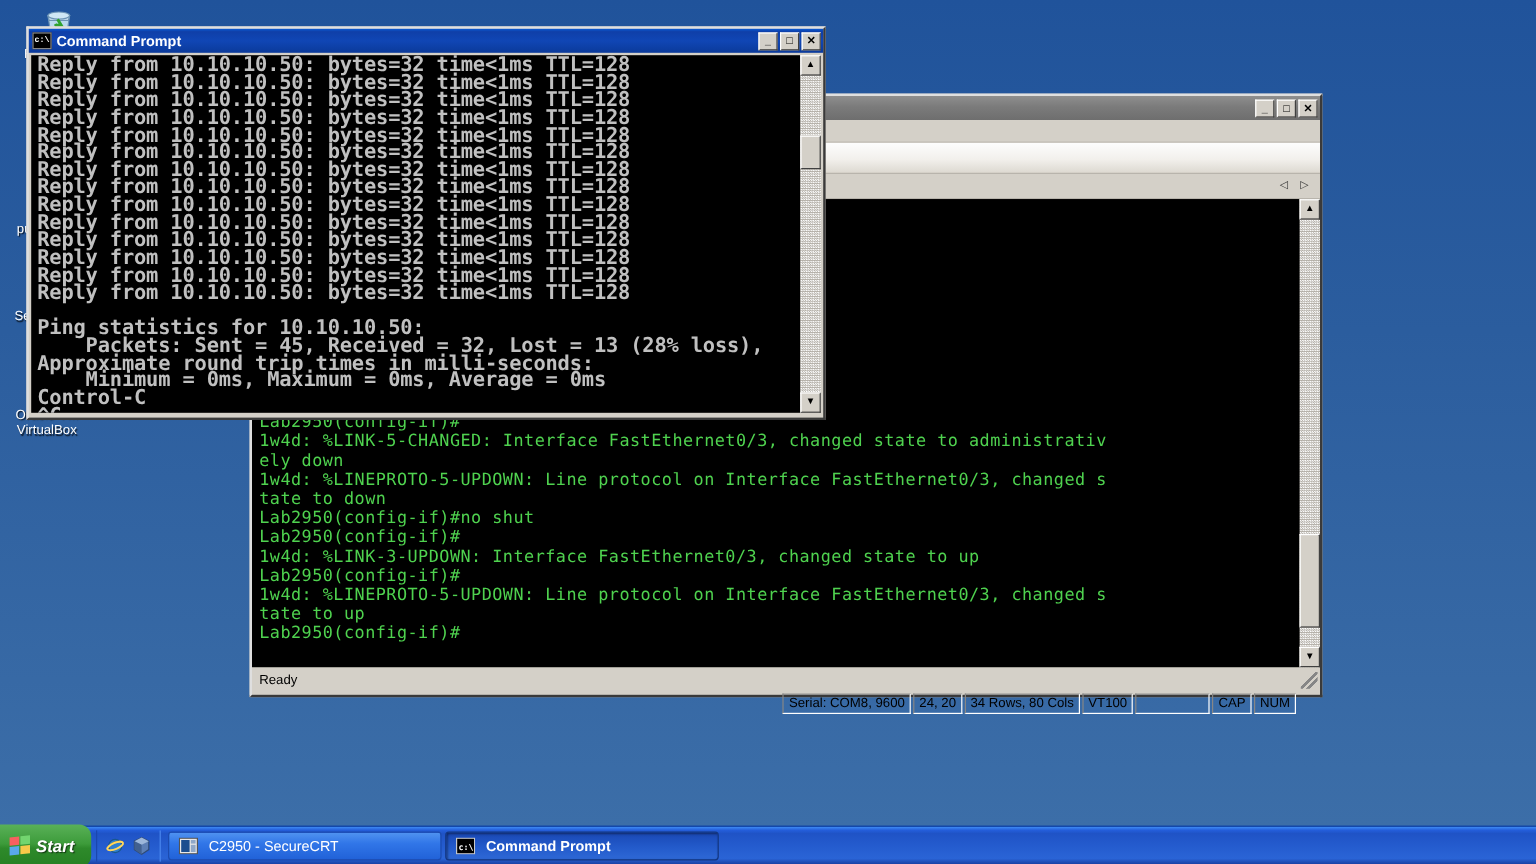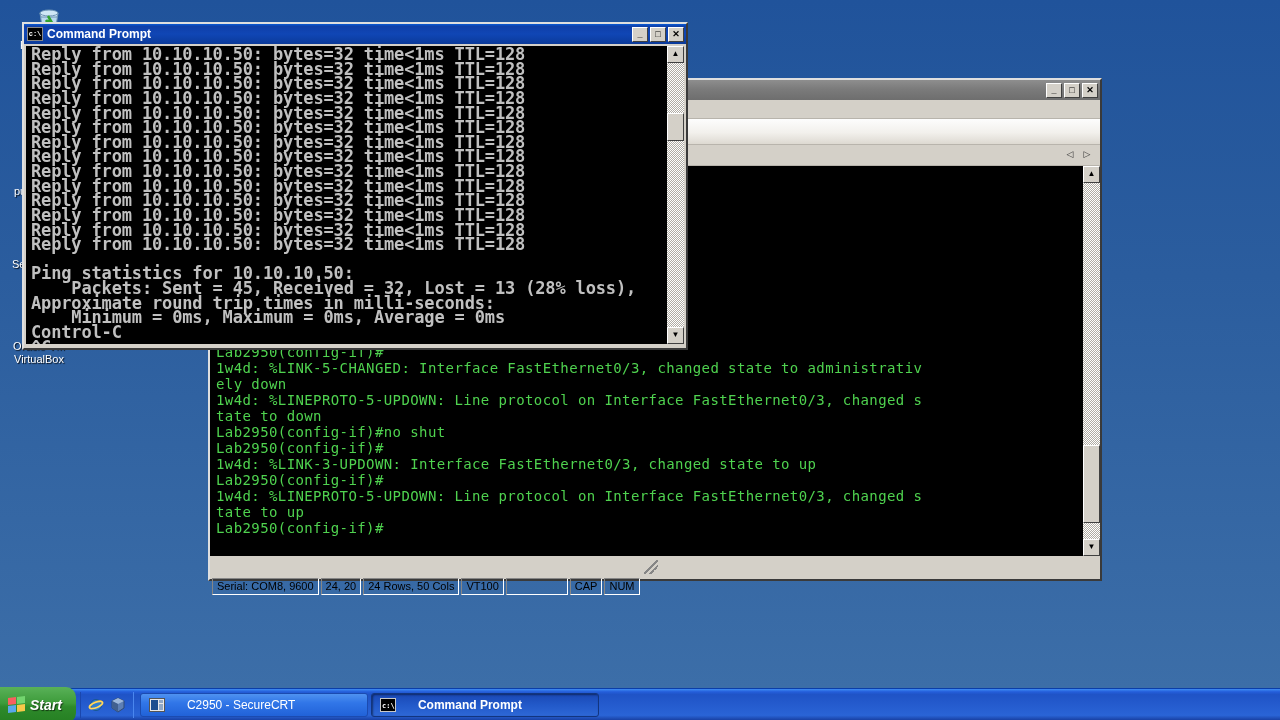--- a/index.html
+++ b/index.html
@@ -126,21 +126,21 @@
       linear-gradient(135deg,#f86060 0%,#f86060 100%) 0 0/8px 7px no-repeat,
       linear-gradient(135deg,#73d56f 0%,#73d56f 100%) 9px 0/8px 7px no-repeat,
       linear-gradient(135deg,#59a8ec 0%,#59a8ec 100%) 0 8px/8px 7px no-repeat,
       linear-gradient(135deg,#f7c94a 0%,#f7c94a 100%) 9px 8px/8px 7px no-repeat;
     transform: skewY(-6deg);
   }
   #quicklaunch { display:flex; align-items:center; gap:6px; padding:0 7px;
     border-left:1px solid #1b47ad; border-right:1px solid #4a87ee; height:26px; }
   .ql-ico { width:16px; height:16px; }
   #tasks { display:flex; align-items:center; gap:3px; padding-left:6px; flex:1; }
-  .taskbtn { height:24px; display:flex; align-items:center; gap:22px;
+  .taskbtn { height:24px; display:flex; align-items:center; gap:9px;
     padding:0 8px; min-width:228px; font-size:12px; color:#fff; }
   .taskbtn.normal { background: linear-gradient(180deg,#4f92f0 0%,#3176e8 40%,#2162d8 100%);
     border:1px solid #1b4bb0; border-radius:3px; }
   .taskbtn.pressed { background: linear-gradient(180deg,#1a48b5 0%,#2259c9 50%,#2e68d6 100%);
     border:1px solid #12357f; border-radius:3px; font-weight:bold;
     box-shadow: inset 1px 1px 2px rgba(0,0,0,.45); }
   .taskbtn .tico { width:16px; height:14px; flex:0 0 auto; }
   .taskbtn .tlbl { white-space:nowrap; overflow:hidden; text-overflow:ellipsis; }
 </style>
 </head>
@@ -214,23 +214,24 @@
 Lab2950(config-if)#</div>
       <div class="sbar">
         <div class="sb-btn">▲</div>
         <div class="sb-track">
           <div class="sb-thumb" style="top:262px; height:78px;"></div>
         </div>
         <div class="sb-btn">▼</div>
       </div>
     </div>
     <div id="crtstatus">
+      <span class="st-ready">Ready</span>
       <span class="st-cell">Serial: COM8, 9600</span>
       <span class="st-cell">24, 20</span>
-      <span class="st-cell">24 Rows, 50 Cols</span>
+      <span class="st-cell">34 Rows, 80 Cols</span>
       <span class="st-cell">VT100</span>
       <span class="st-cell" style="width:62px;"></span>
       <span class="st-cell">CAP</span>
       <span class="st-cell">NUM</span>
       <span class="st-grip"></span>
     </div>
   </div>
 
   <div class="win" id="cmdwin">
     <div class="titlebar active">

